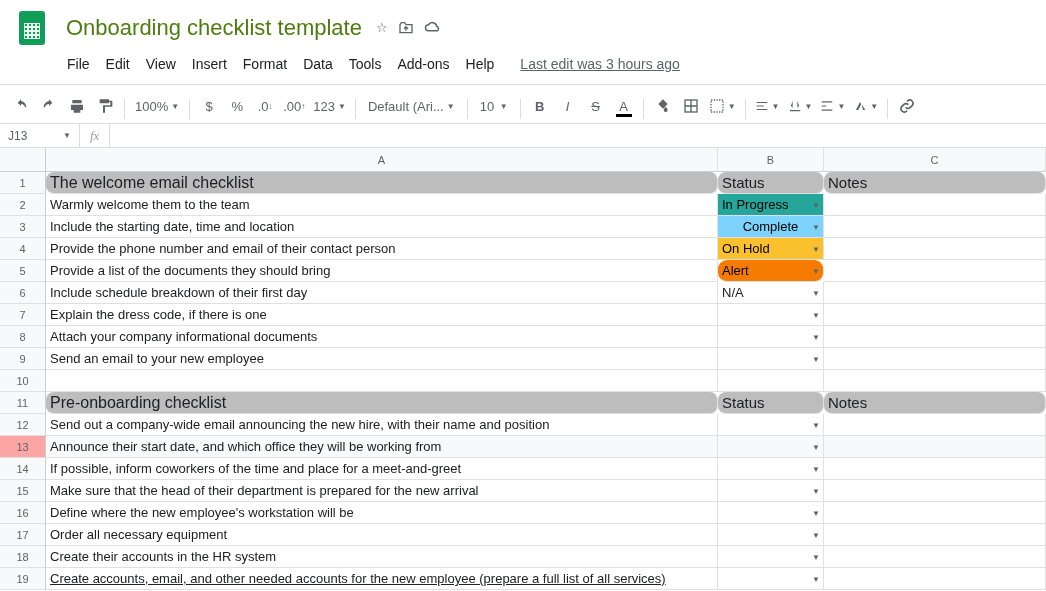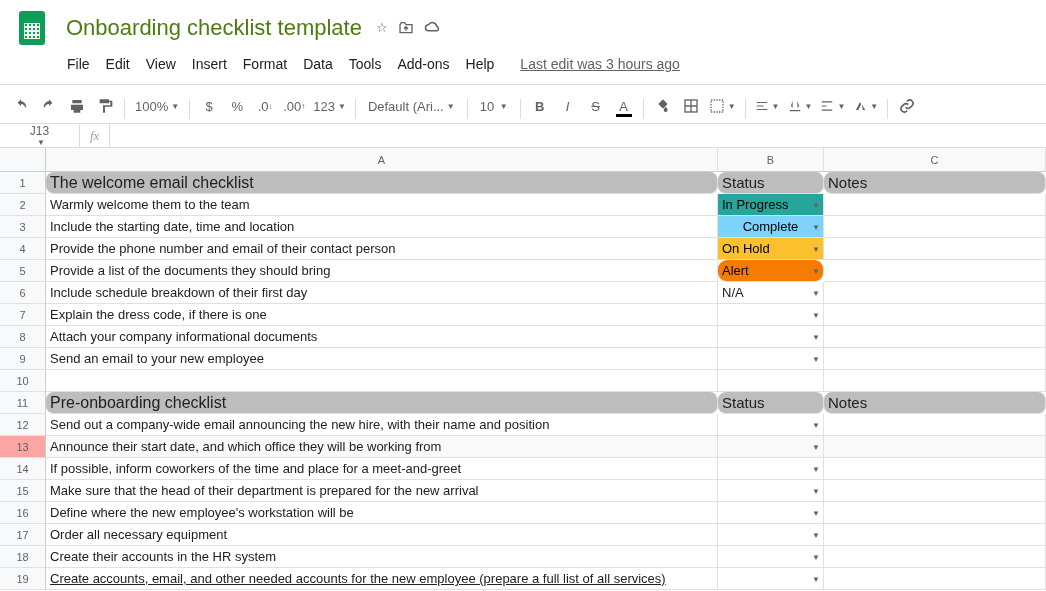--- a/index.html
+++ b/index.html
@@ -22,21 +22,21 @@
   .tb-btn { display: inline-flex; align-items: center; justify-content: center; min-width: 26px; height: 26px; border-radius: 3px; cursor: pointer; font-size: 13px; padding: 0 3px; }
   .tb-sep { width: 1px; height: 20px; background: #dadce0; margin: 0 4px; }
   .caret { font-size: 8px; margin-left: 3px; color: #5f6368; }
   .font-box { min-width: 90px; justify-content: space-between; padding: 0 6px; }
   .size-box { min-width: 40px; justify-content: space-between; padding: 0 6px; }
   .zoom-box { min-width: 50px; justify-content: flex-end; padding: 0 4px; }
   .text-color { position: relative; }
   .text-color::after { content:""; position:absolute; bottom:2px; left:5px; right:5px; height:3px; background:#000; }
   
   .formula-bar { display: flex; align-items: center; border-bottom: 1px solid #dadce0; height: 24px; font-size: 13px; }
-  .cell-name { width: 80px; padding: 0 8px; border-right: 1px solid #dadce0; height: 100%; display: flex; align-items: center; justify-content: space-between; font-size: 12px; color: #5f6368; flex-direction: column;}
+  .cell-name { width: 80px; padding: 0 8px; border-right: 1px solid #dadce0; height: 100%; display: flex; align-items: center; justify-content: space-between; font-size: 12px; color: #5f6368;}
   .fx { font-style: italic; padding: 0 10px; color: #9aa0a6; border-right: 1px solid #dadce0; height: 100%; display: flex; align-items: center; font-family: serif; }
   
   .grid { display: grid; grid-template-columns: 46px 672px 106px 1fr; font-size: 13px; }
   .corner { background: #f8f9fa; border-right: 1px solid #ccc; border-bottom: 1px solid #ccc; height: 24px; }
   .col-h { background: #f8f9fa; border-right: 1px solid #e0e0e0; border-bottom: 1px solid #ccc; text-align: center; color: #5f6368; font-size: 11px; height: 24px; line-height: 24px; cursor: pointer; }
   .row-h { background: #f8f9fa; border-right: 1px solid #ccc; border-bottom: 1px solid #e0e0e0; text-align: center; color: #5f6368; font-size: 11px; height: 22px; line-height: 22px; cursor: pointer; }
   .cell { border-right: 1px solid #e0e0e0; border-bottom: 1px solid #e0e0e0; height: 22px; padding: 0 4px; display: flex; align-items: center; overflow: hidden; white-space: nowrap; position: relative; cursor: cell; }
   .section { background: #bdbdbd; font-size: 15px; font-weight: normal; border-radius: 8px; }
   .section-title { font-size: 16px; }
   .dd { position: absolute; right: 3px; top: 50%; transform: translateY(-50%); font-size: 8px; color: #5f6368; cursor: pointer; }

